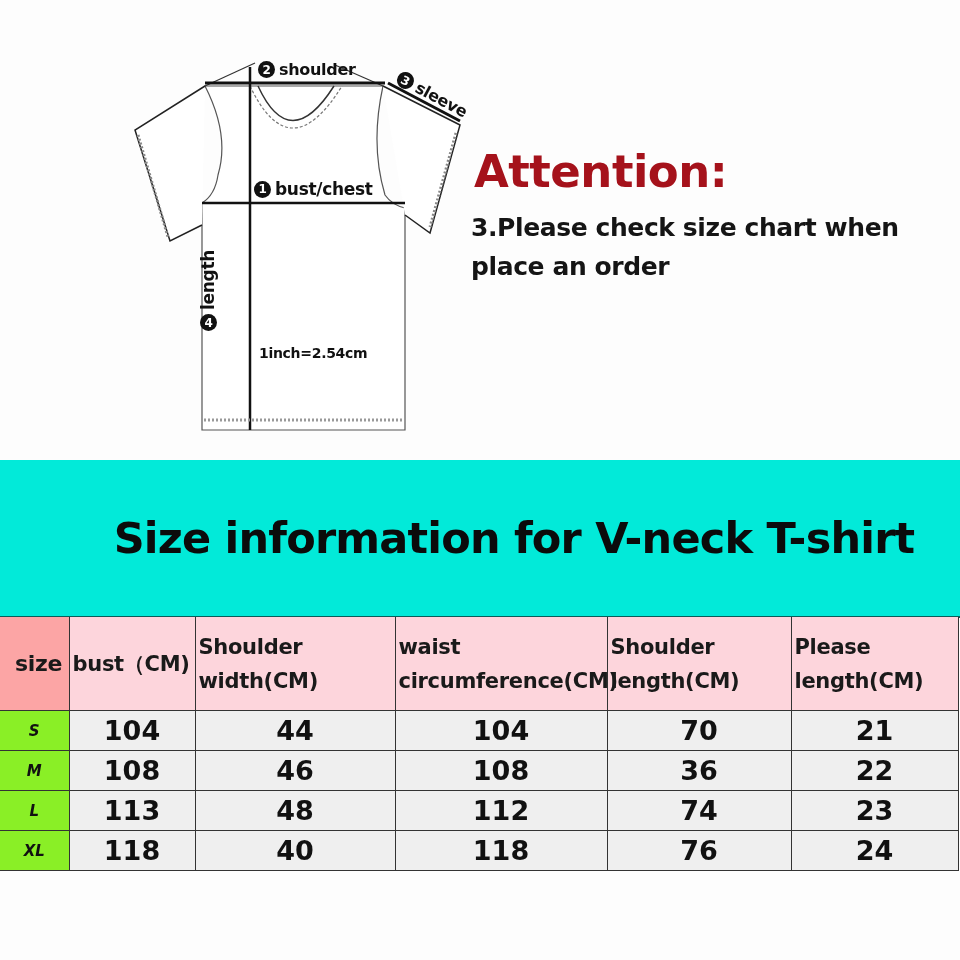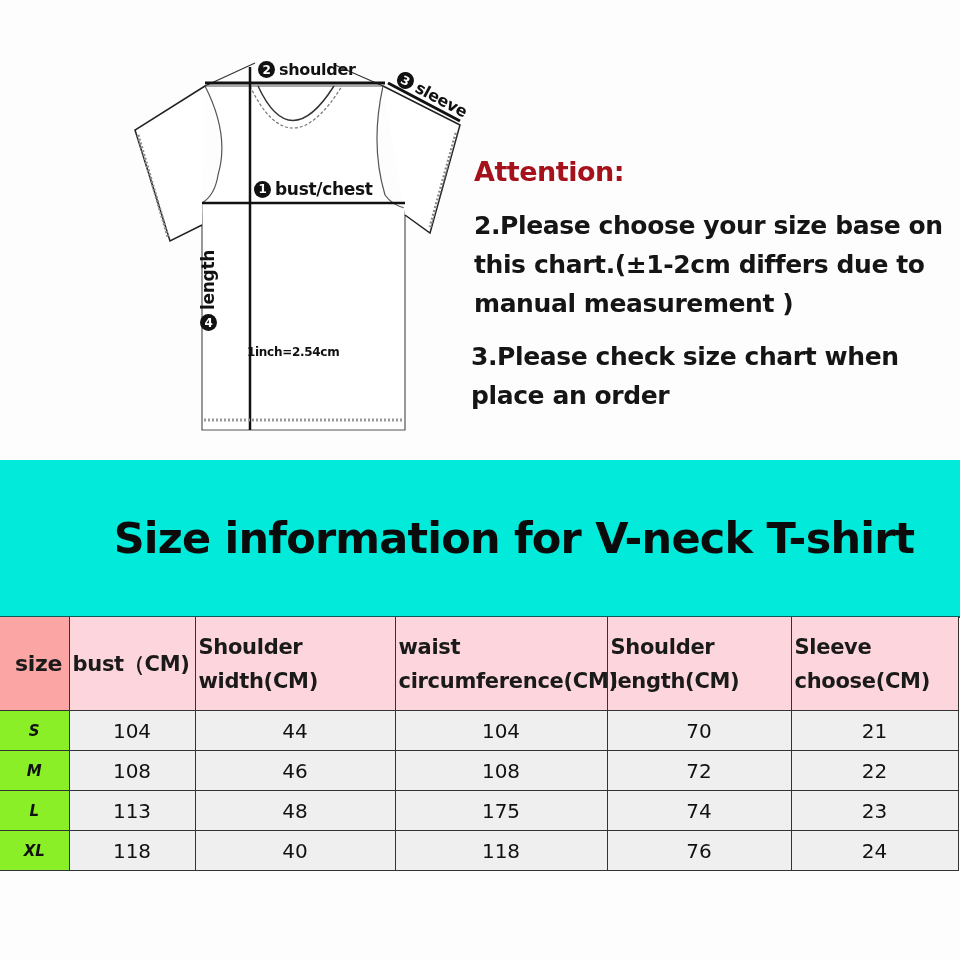--- a/index.html
+++ b/index.html
@@ -11,24 +11,24 @@
   }
   .diagram { position: absolute; left: 130px; top: 55px; width: 340px; height: 385px; }
   .diagram svg { position: absolute; left: 0; top: 0; }
   .lbl { position: absolute; font-weight: bold; font-size: 16px; color: #111; white-space: nowrap; display: flex; align-items: center; letter-spacing: -0.3px; }
   .badge { display: inline-flex; width: 17px; height: 17px; border-radius: 50%; background: #111; color: #fff; font-size: 12px; font-weight: bold; align-items: center; justify-content: center; margin-right: 4px; }
   .lbl-shoulder { left: 128px; top: 5px; }
   .lbl-sleeve { left: 268px; top: 12px; transform: rotate(28deg); transform-origin: left center; }
   .lbl-bust { left: 124px; top: 124px; font-size: 17px; }
   .lbl-length { left: 68px; top: 212px; transform: rotate(-90deg); transform-origin: left top; top: 276px; font-size: 17px; }
   .lbl-length .badge { transform: rotate(90deg); }
-  .lbl-inch { left: 117px; top: 290px; font-size: 12px; }
+  .lbl-inch { left: 129px; top: 290px; font-size: 14px; }
 
   .attention { position: absolute; left: 474px; top: 150px; width: 480px; }
-  .att-title { font-size: 27px; font-weight: bold; color: #a5121b; margin: 0 0 12px 0; line-height: 44px; letter-spacing: -0.5px; }
+  .att-title { font-size: 45px; font-weight: bold; color: #a5121b; margin: 0 0 12px 0; line-height: 44px; letter-spacing: -0.5px; }
   .att-p { font-size: 25px; font-weight: bold; line-height: 39px; margin: 0; color: #151515; letter-spacing: -0.4px; }
   .att-p.p3 { margin-top: 14px; margin-left: -3px; }
 
   .banner {
     position: absolute; left: 0; top: 460px; width: 960px; height: 156px;
     background: #02ead9;
     display: flex; align-items: center; justify-content: center;
     border-bottom: 2px solid #0b5c58;
     padding-left: 34px;
   }
@@ -41,21 +41,21 @@
   table.sizes td, table.sizes th {
     border: 1.5px solid #333; padding: 0; 
   }
   table.sizes th {
     background: #fdd5dc; font-weight: bold; font-size: 21px; text-align: left;
     line-height: 34px; height: 93px; padding-left: 3px; color: #1a1a1a;
     vertical-align: middle; letter-spacing: -0.3px;
   }
   table.sizes th.size-h { background: #fca5a5; padding-left: 15px; font-size: 22px; }
   table.sizes td {
-    background: #efefef; height: 39px; text-align: center; font-size: 20px; color: #111;
+    background: #efefef; height: 39px; text-align: center; font-size: 27px; color: #111; font-weight: bold;
   }
   table.sizes td.size-c {
     background: #8aef26; font-weight: bold; font-style: italic; font-size: 15px;
   }
   table.sizes tr:first-child th { border-top: none; }
   table.sizes th:first-child, table.sizes td:first-child { border-left: none; }
 </style>
 </head>
 <body>
 
@@ -100,21 +100,20 @@
   </div>
   <div class="lbl lbl-length">
     <span class="badge">4</span>
     <span>length</span>
   </div>
   <div class="lbl lbl-inch">1inch=2.54cm</div>
 </div>
 
 <div class="attention">
   <div class="att-title">Attention:</div>
-  <p class="att-p">2.Please choose your size base on this chart.(±1-2cm differs due to manual measurement )</p>
   <p class="att-p p3">3.Please check size chart when place an order</p>
 </div>
 
 <div class="banner">
   <div class="banner-title">Size information for V-neck T-shirt</div>
 </div>
 
 <table class="sizes">
   <colgroup>
     <col style="width:69px">
@@ -124,43 +123,43 @@
       <col style="width:184px">
       <col style="width:167px">
   </colgroup>
   <tbody>
       <tr>
     <th class="size-h">size</th>
     <th>bust（CM)</th>
     <th>Shoulder width(CM)</th>
     <th>waist circumference(CM)</th>
     <th>Shoulder length(CM)</th>
-    <th>Sleeve choose(CM)</th>
+    <th>Please length(CM)</th>
   </tr>
   <tr>
     <td class="size-c">S</td>
     <td>104</td>
     <td>44</td>
     <td>104</td>
     <td>70</td>
     <td>21</td>
   </tr>
   <tr>
     <td class="size-c">M</td>
     <td>108</td>
     <td>46</td>
     <td>108</td>
-    <td>72</td>
+    <td>36</td>
     <td>22</td>
   </tr>
   <tr>
     <td class="size-c">L</td>
     <td>113</td>
     <td>48</td>
-    <td>175</td>
+    <td>112</td>
     <td>74</td>
     <td>23</td>
   </tr>
   <tr>
     <td class="size-c">XL</td>
     <td>118</td>
     <td>40</td>
     <td>118</td>
     <td>76</td>
     <td>24</td>

